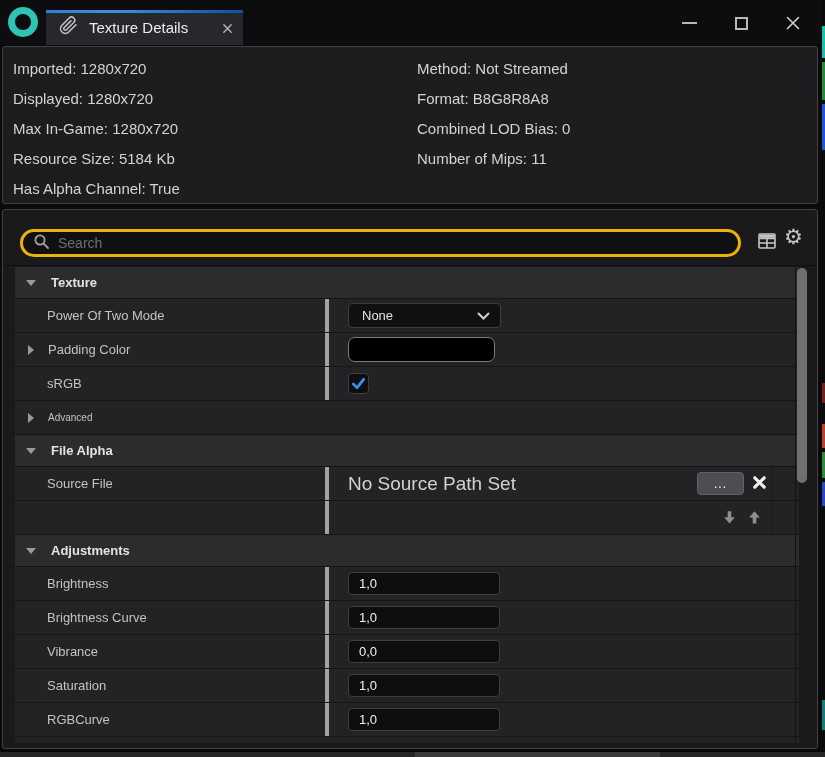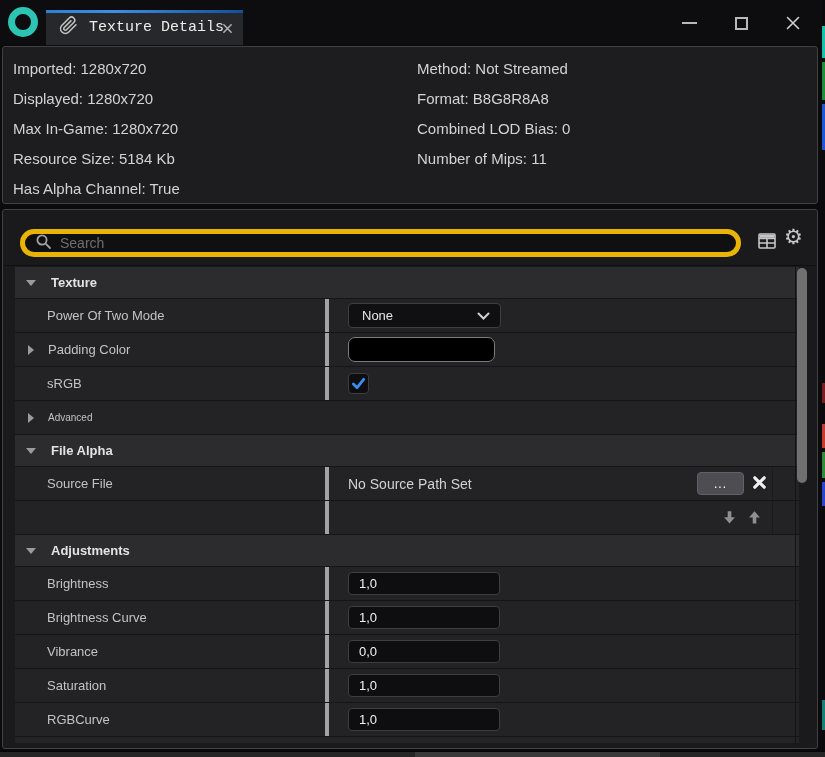--- a/index.html
+++ b/index.html
@@ -11,37 +11,37 @@
     overflow:hidden;
     -webkit-font-smoothing: antialiased;
   }
   
   .titlebar{position:absolute;left:0;top:0;width:825px;height:45px;background:#0d0d10;}
   .logo{position:absolute;left:8px;top:7px;width:30px;height:30px;border:7px solid #2ec4b3;border-radius:50%;}
   .tab{position:absolute;left:46px;top:10px;width:197px;height:35px;background:#26282c;display:flex;align-items:center;}
   .tab-topline{position:absolute;top:0;left:0;right:0;height:3px;
     background:linear-gradient(90deg,#2f7fd6 0%,#3e8ee2 35%,#11509e 100%);}
   .clip-icon{margin-left:13px;flex:0 0 auto;}
-  .tab-title{margin-left:11px;font-size:15px;color:#ececec;white-space:nowrap;font-family:Liberation Mono, monospace;}
+  .tab-title{margin-left:11px;font-size:15px;color:#ececec;white-space:nowrap;}
   .tab-close{position:absolute;right:9px;top:11px;width:14px;height:14px;display:flex;align-items:center;justify-content:center;cursor:default;}
   .winbtn{position:absolute;top:12px;width:22px;height:22px;display:flex;align-items:center;justify-content:center;}
   .btn-min{left:678px;}
   .btn-max{left:730px;}
   .btn-close{left:782px;}
   .min-glyph{width:15px;height:2px;background:#b9b9b9;}
   .max-glyph{width:13px;height:13px;border:2px solid #b9b9b9;}
   
   .infopanel{position:absolute;left:2px;top:46px;width:816px;height:158px;background:#1d1d1f;border:1px solid #414144;border-radius:3px;}
   .info-col{position:absolute;top:7px;font-size:15px;color:#d3d3d3;line-height:30px;}
   .info-col.left{left:10px;}
   .info-col.right{left:414px;}
   .info-line{height:30px;white-space:nowrap;}
   
   .detailspanel{position:absolute;left:2px;top:209px;width:816px;height:540px;background:#1a1a1c;border:1px solid #414144;border-radius:3px;}
-  .searchbar{position:absolute;left:17px;top:19px;width:721px;height:28px;background:#101013;border:5px solid #eab308;border-radius:14px;display:flex;align-items:center;}
+  .searchbar{position:absolute;left:17px;top:19px;width:721px;height:28px;background:#101013;border:3px solid #eab308;border-radius:14px;display:flex;align-items:center;}
   .search-icon{margin-left:10px;flex:0 0 auto;}
   .search-input{flex:1;height:24px;margin-left:8px;margin-right:12px;background:transparent;border:none;outline:none;color:#dcdcdc;font-size:14px;font-family:inherit;}
   .search-input::placeholder{color:#6f6f72;}
   .grid-icon{position:absolute;left:754px;top:22px;}
   .gear-icon{position:absolute;left:781px;top:16px;font-size:21px;color:#c6c6c6;line-height:1;}
   .toolbar-sep{position:absolute;left:1px;right:1px;top:55px;height:1px;background:#101012;}
   .rows{position:absolute;left:12px;top:57px;width:784px;}
   .sec{height:32px;background:#2c2c2f;display:flex;align-items:center;border-bottom:1px solid #151517;}
   .sec .sec-label{font-weight:bold;font-size:13px;color:#e3e3e3;}
   .tri-down{width:0;height:0;border-left:5px solid transparent;border-right:5px solid transparent;border-top:6px solid #9b9b9b;margin-left:11px;margin-right:15px;}
@@ -51,21 +51,21 @@
   .labelcell .lbl{margin-left:32px;white-space:nowrap;}
   .labelcell .lbl.after-tri{margin-left:0;}
   .valuecell{flex:1;display:flex;align-items:center;padding-left:19px;position:relative;}
   .endcell{width:27px;flex:0 0 auto;border-left:1px solid #1b1b1d;}
   .fullcell{flex:1;display:flex;align-items:center;font-size:10px;color:#c3c3c3;}
   .dropdown{width:153px;height:25px;background:#101013;border:1px solid #3e3e42;border-radius:4px;display:flex;align-items:center;color:#e6e6e6;font-size:13px;}
   .dropdown .dd-txt{margin-left:13px;flex:1;}
   .dropdown svg{margin-right:10px;flex:0 0 auto;}
   .swatch{width:147px;height:25px;background:#000;border:1px solid #7c7c7c;border-radius:7px;}
   .checkbox{width:21px;height:21px;background:#0e0e10;border:1px solid #3e3e42;border-radius:4px;display:flex;align-items:center;justify-content:center;}
-  .srcfile-text{font-size:14px;color:#d2d2d2;}
+  .srcfile-text{font-size:19px;color:#d2d2d2;}
   .browse-btn{position:absolute;left:682px;top:5px;width:47px;height:23px;background:#4e4e52;border:1px solid #626266;border-radius:4px;color:#fff;font-size:12px;display:flex;align-items:center;justify-content:center;letter-spacing:1px;}
   .clear-x{position:absolute;left:737px;top:8px;}
   .arrow-btn{position:absolute;top:8px;width:17px;height:17px;}
   .arrow-down{left:706px;}
   .arrow-up{left:731px;}
   .numinput{width:152px;height:23px;background:#0e0e10;border:1px solid #3e3e42;border-radius:4px;color:#f2f2f2;font-size:13px;padding-left:10px;font-family:inherit;outline:none;}
   .partial-row{height:6px;background:#232326;overflow:hidden;}
   .scroll-divider{position:absolute;left:792px;top:57px;height:478px;width:1px;background:#131315;}
   .scroll-thumb{position:absolute;left:794px;top:58px;width:10px;height:215px;border-radius:5px;background:#707070;}
   

